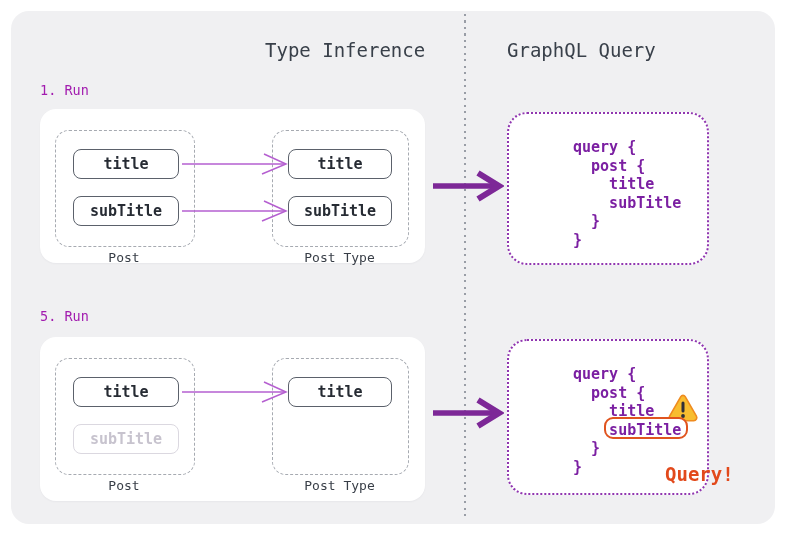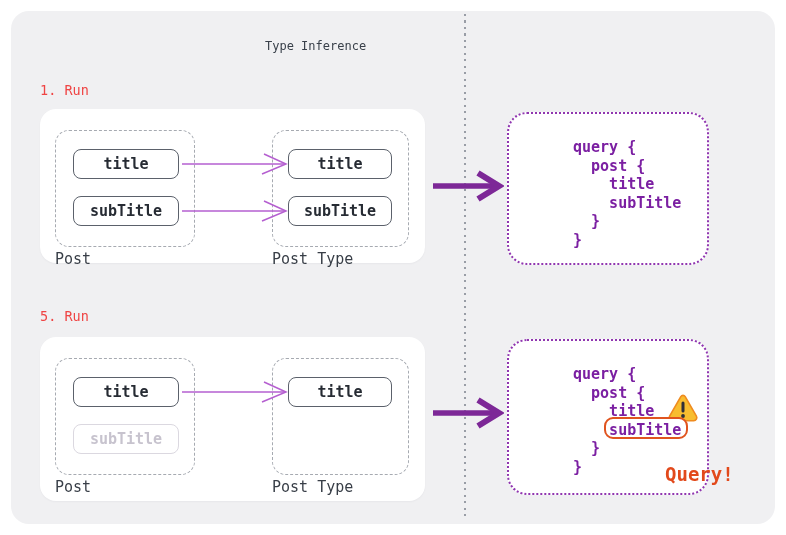--- a/index.html
+++ b/index.html
@@ -10,27 +10,27 @@
   }
   .bg-panel{
     position:absolute;left:11px;top:11px;width:764px;height:513px;
     background:#f0f0f2;border-radius:18px;
   }
   .divider{
     position:absolute;left:464px;top:14px;width:2px;height:504px;
     background:repeating-linear-gradient(to bottom,#999da6 0px,#999da6 2px,transparent 2px,transparent 6.5px);
   }
   .hdr{
-    position:absolute;top:39px;font-size:12px;color:#39404a;
+    position:absolute;top:39px;font-size:19px;color:#39404a;
     letter-spacing:0px;white-space:nowrap;font-weight:500;
   }
   .hdr-left{left:265px;}
   .hdr-right{left:507px;}
   .run-label{
-    position:absolute;left:40px;font-size:13.5px;color:#ef4444;white-space:nowrap;
+    position:absolute;left:40px;font-size:13.5px;color:#a21caf;white-space:nowrap;
   }
   .panel{
     position:absolute;left:40px;width:385px;background:#ffffff;border-radius:16px;
     box-shadow:0 1px 2px rgba(20,20,40,0.04);
   }
   .grp{
     position:absolute;top:21px;height:115px;border:1.6px dashed #a6aab1;border-radius:14px;
   }
   .grp-left{left:15px;width:138px;}
   .grp-right{left:232px;width:135px;}
@@ -38,21 +38,21 @@
     position:absolute;height:30px;border:1.4px solid #5b616b;border-radius:8px;background:#ffffff;
     display:flex;align-items:center;justify-content:center;
     font-size:15px;font-weight:bold;color:#262b33;box-sizing:border-box;
   }
   .field.faded{border-color:#dbd8e0;color:#c7c3ce;}
   .f-l1{left:33px;top:40px;width:106px;}
   .f-l2{left:33px;top:87px;width:106px;}
   .f-r1{left:248px;top:40px;width:104px;}
   .f-r2{left:248px;top:87px;width:104px;}
   .grp-label{
-    position:absolute;top:141px;font-size:15px;color:#383e47;text-align:left;white-space:nowrap;
+    position:absolute;top:141px;font-size:13px;color:#383e47;text-align:center;white-space:nowrap;
   }
   .gl-left{left:15px;width:138px;}
   .gl-right{left:232px;width:135px;}
   .thin-arrow{position:absolute;width:112px;height:30px;}
   .ta-1{left:139px;top:40px;}
   .ta-2{left:139px;top:87px;}
   .thick-arrow{position:absolute;left:432px;width:72px;height:34px;}
   .query-box{
     position:absolute;left:507px;width:202px;background:#ffffff;
     border:2px dotted #9036b0;border-radius:20px;box-sizing:border-box;
@@ -74,20 +74,21 @@
   }
 </style>
 </head>
 <body>
 
 <div class="stage">
   <div class="bg-panel"></div>
   <div class="divider"></div>
 
   <div class="hdr hdr-left">Type Inference</div>
+  <div class="hdr hdr-right">GraphQL Query</div>
 
   <div class="run-label" style="top:82px">1. Run</div>
 
   <div class="panel" style="top:109px;height:154px">
     <div class="grp grp-left"></div>
     <div class="grp grp-right"></div>
 
     <svg class="thin-arrow ta-1" viewBox="0 0 112 30">
       <line x1="3" y1="15" x2="105" y2="15" stroke-width="1.5" stroke="#b55fd0"></line>
       <polyline points="85,5 107,15 83,25" fill="none" stroke-width="1.5" stroke="#b55fd0"></polyline>

